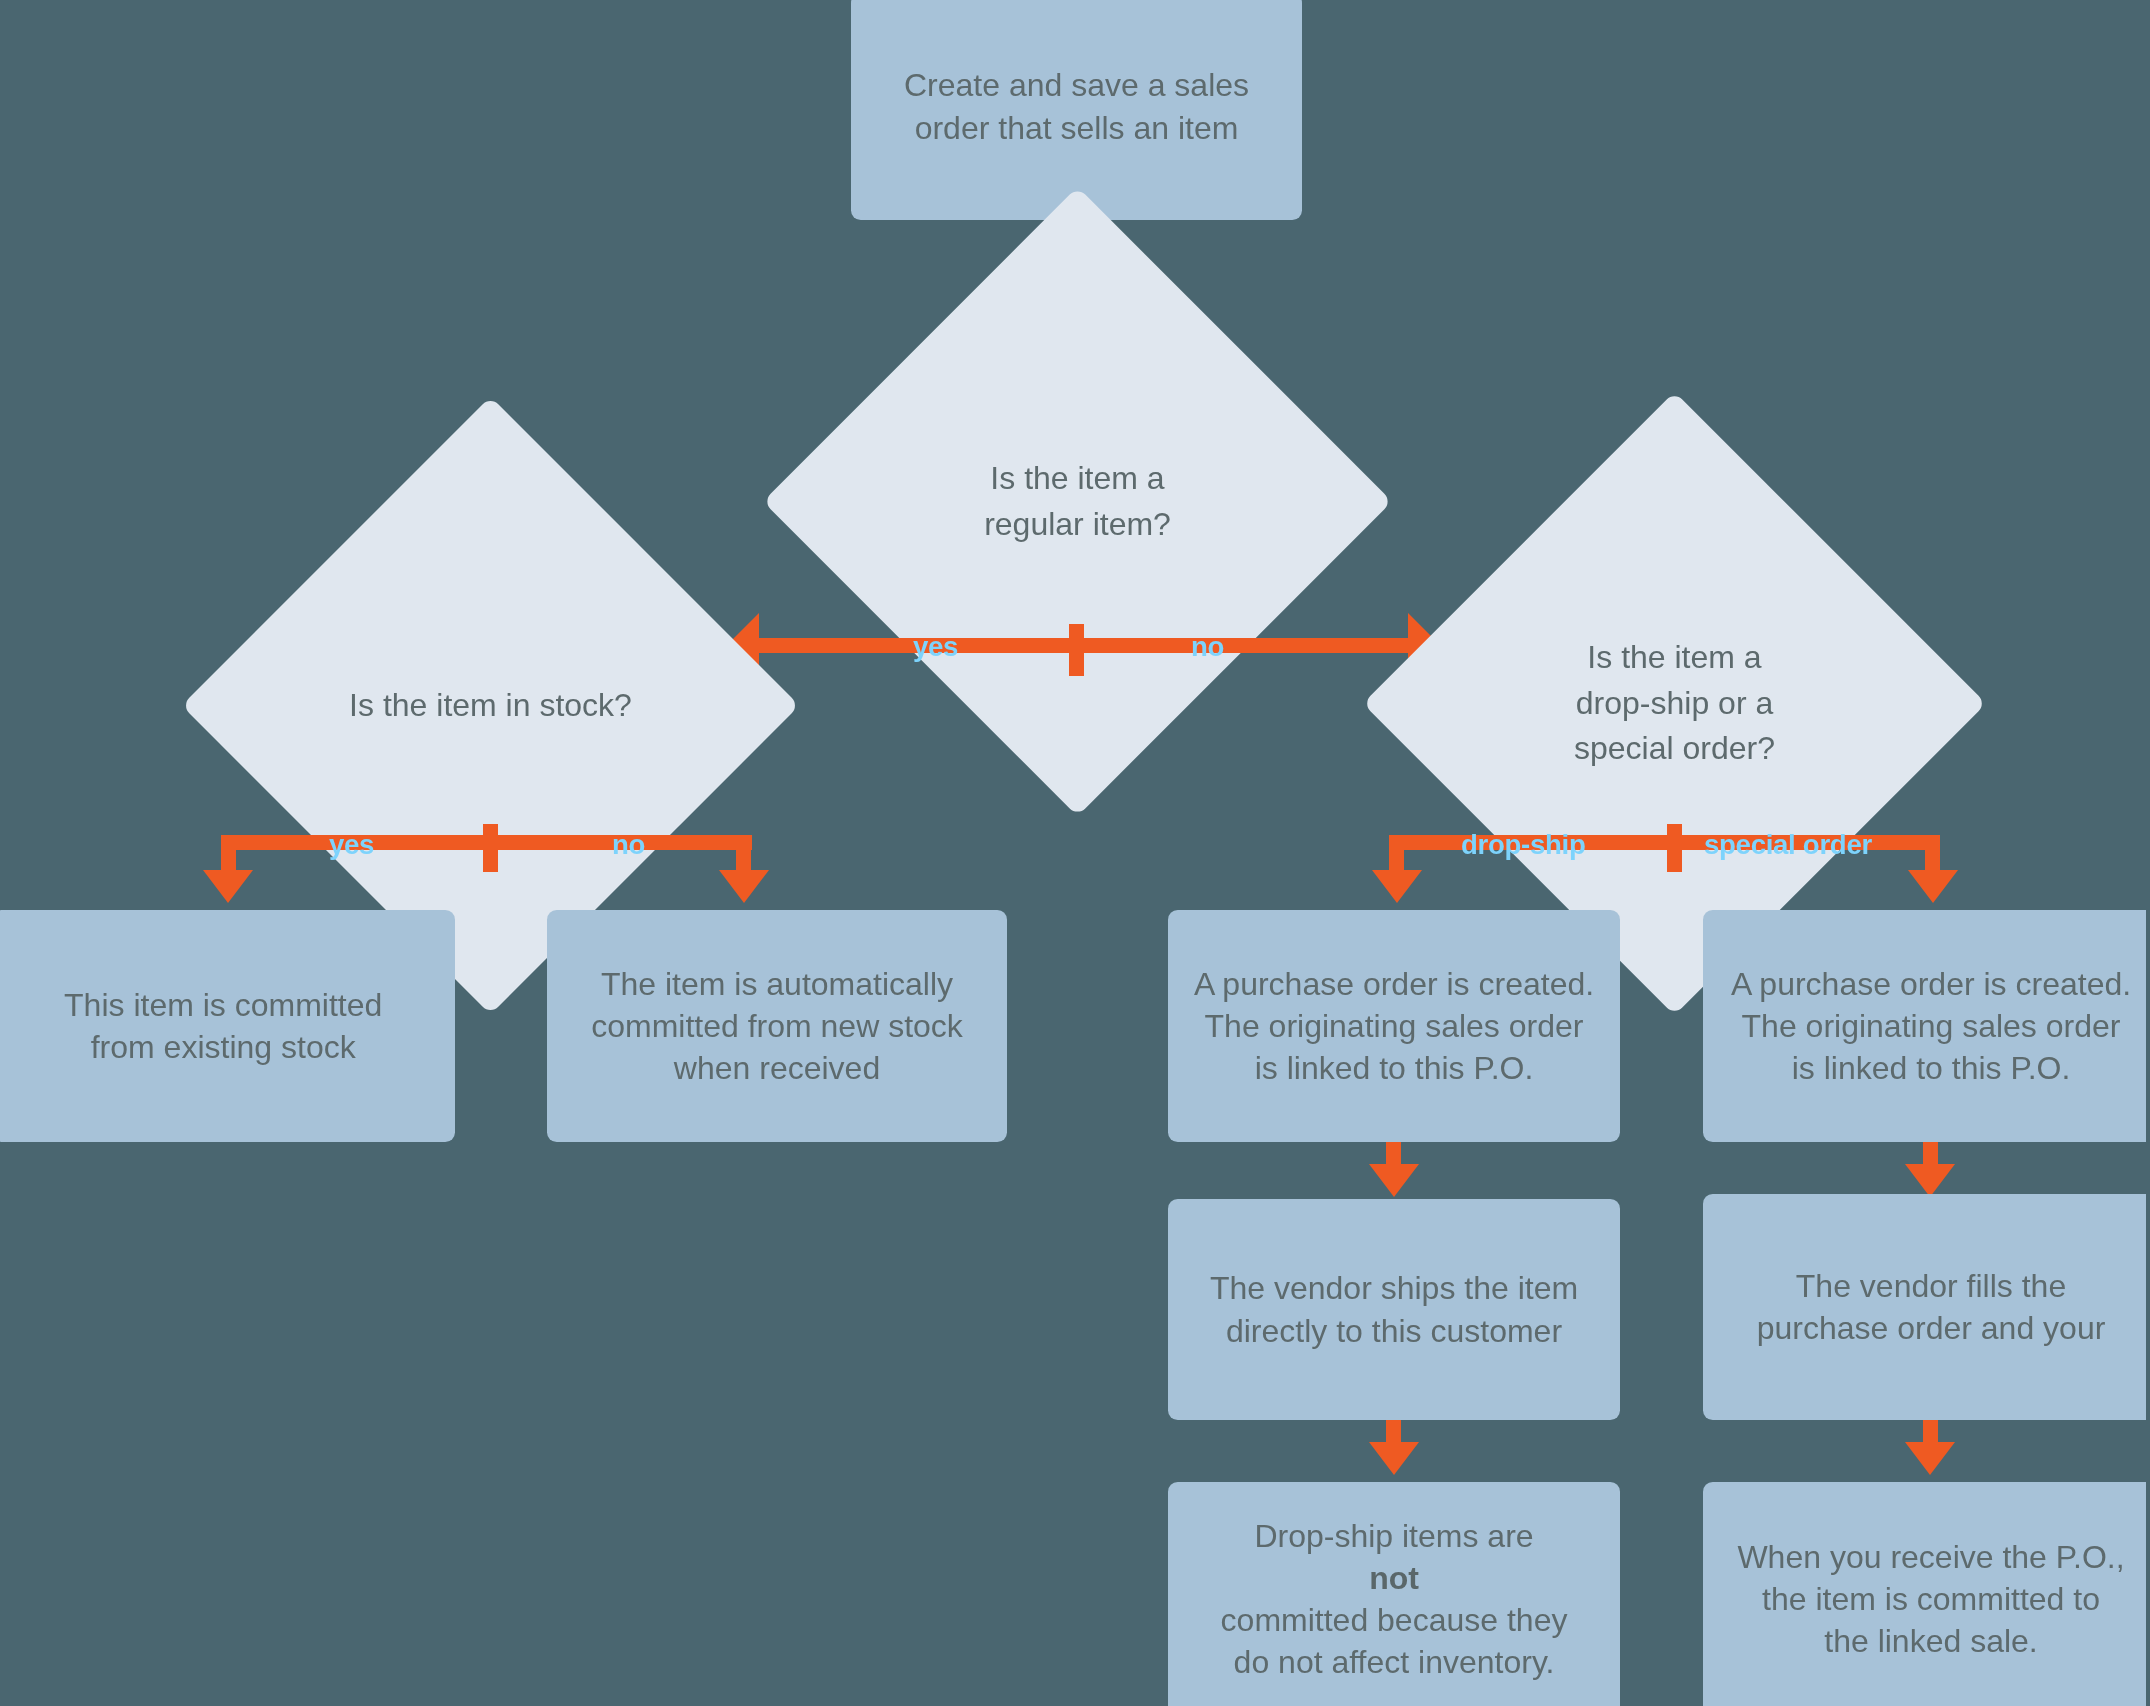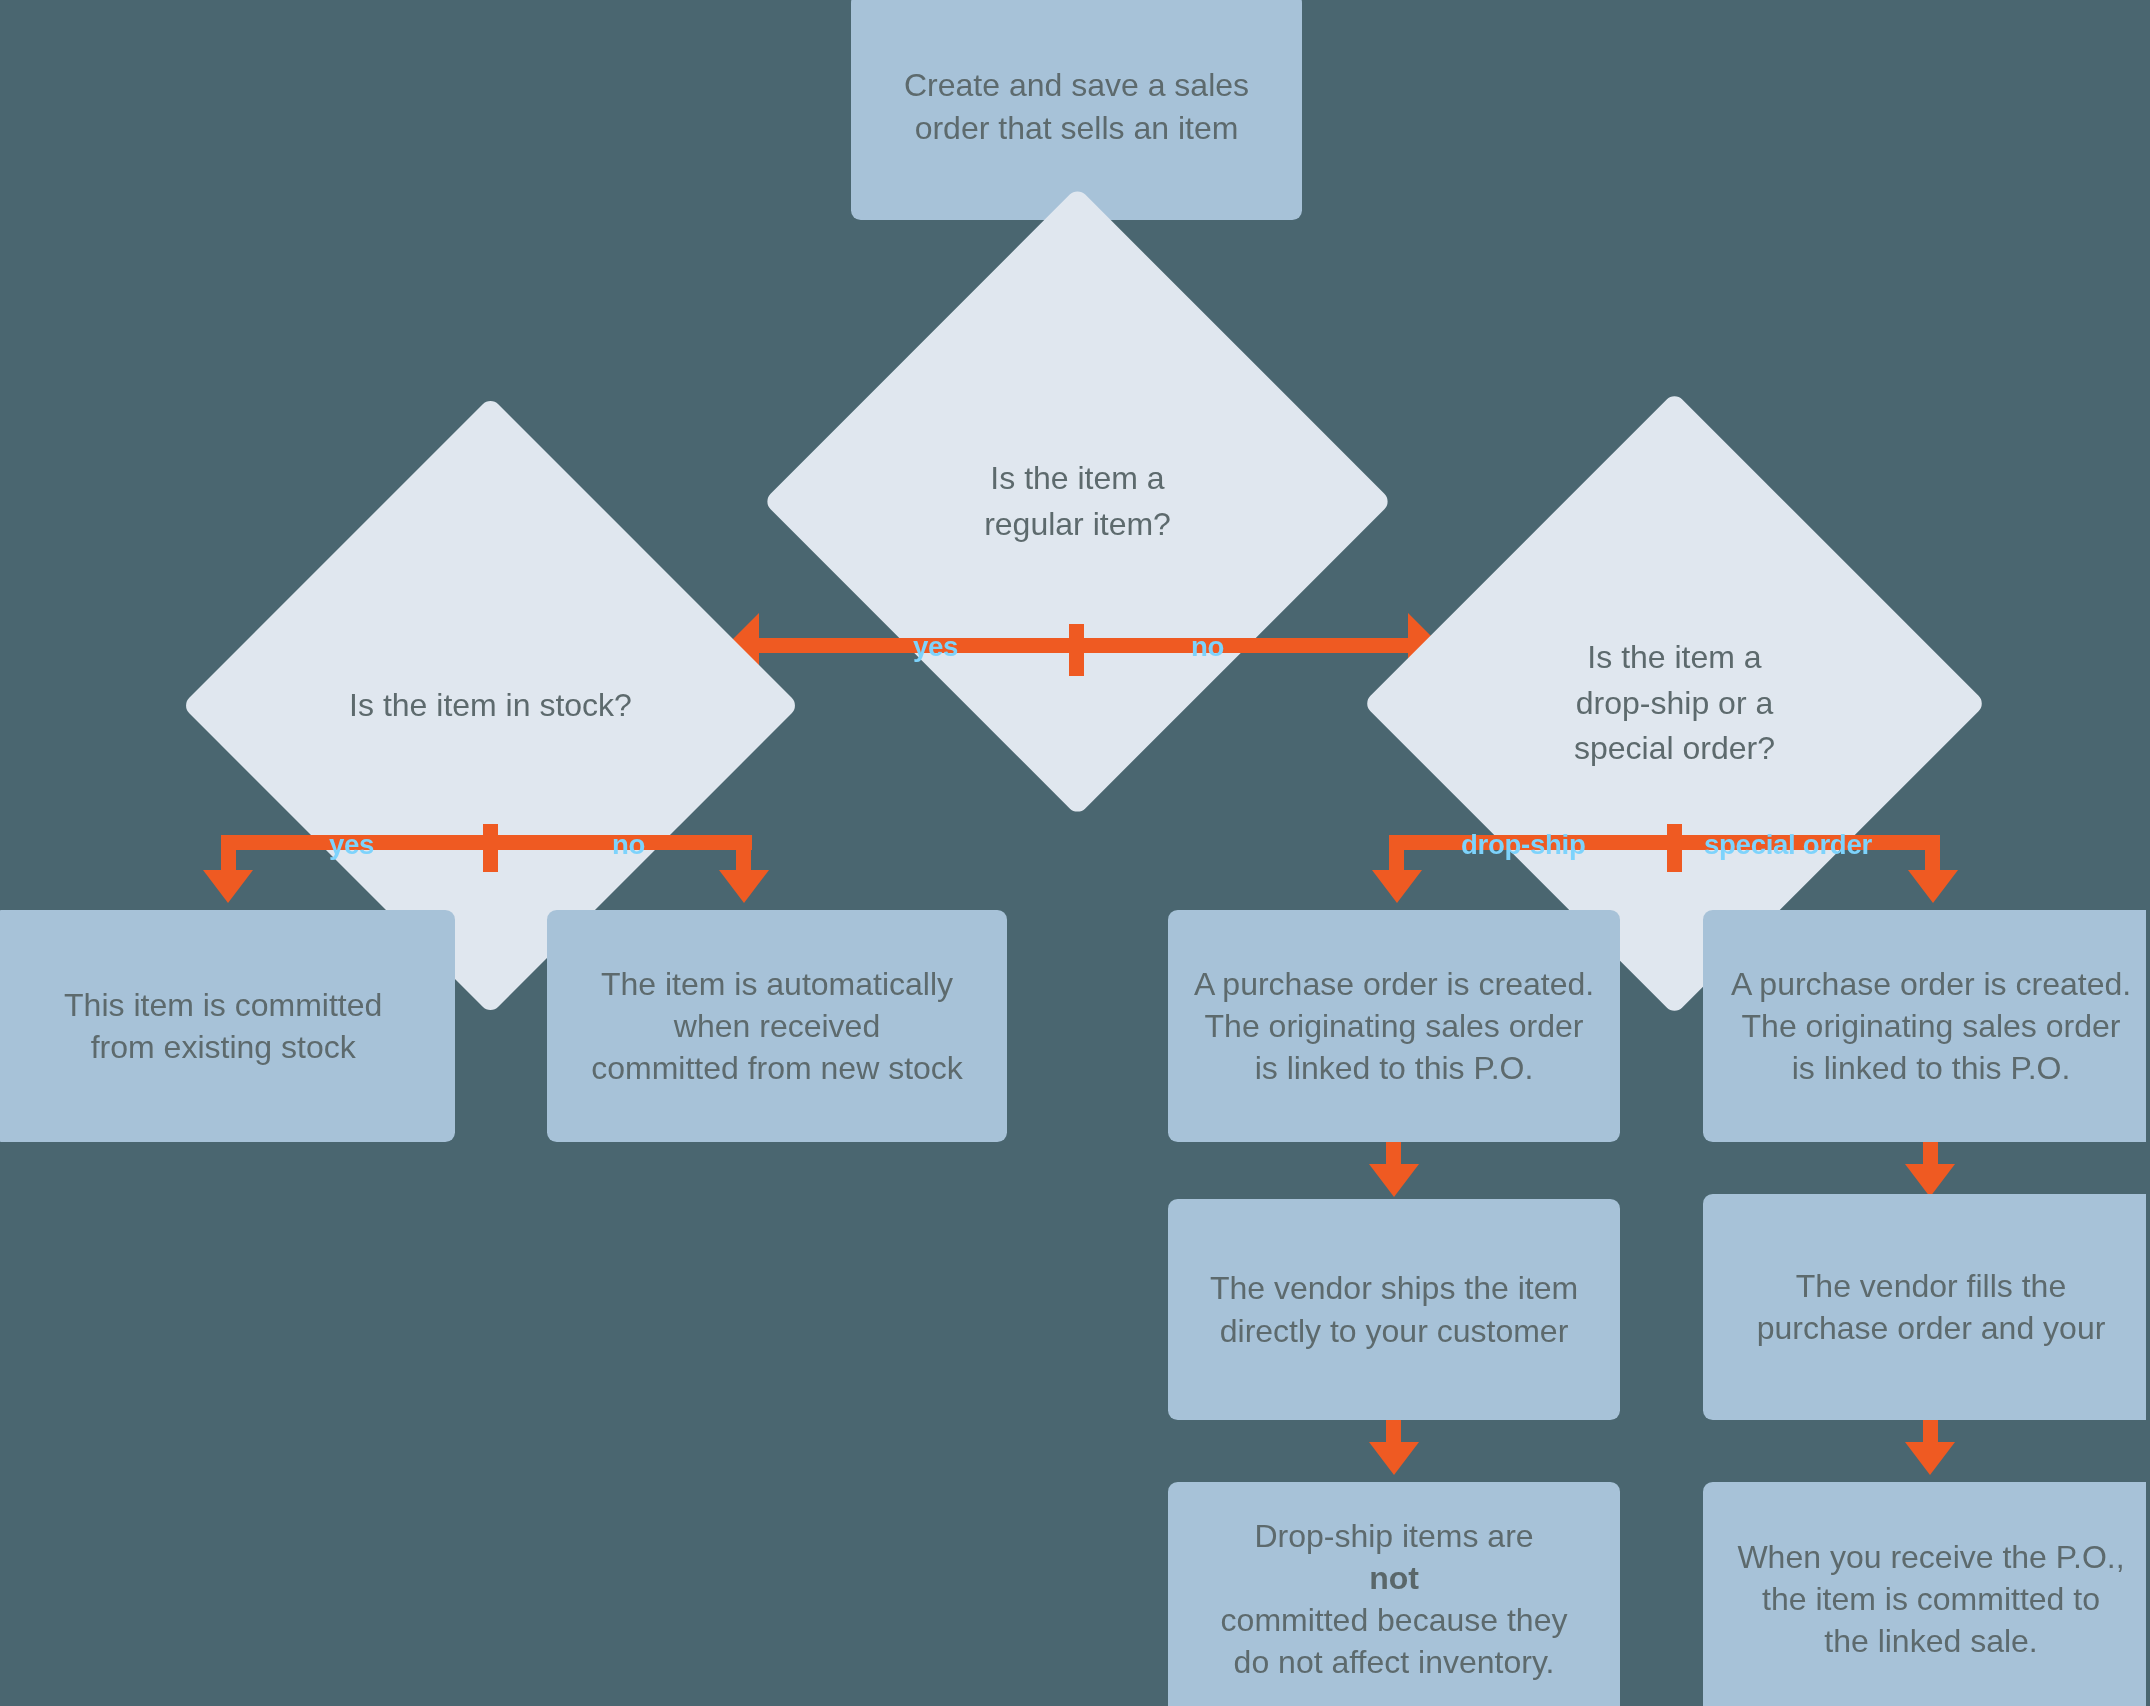--- a/index.html
+++ b/index.html
@@ -174,22 +174,22 @@
   <div class="proc" style="left:-8.3px; top:910px; width:463px; height:232px;">
     <span>
       <span>This item is committed</span>
       <span>from existing stock</span>
     </span>
   </div>
 
   <div class="proc" style="left:547px; top:910px; width:460px; height:232px;">
     <span>
       <span>The item is automatically</span>
+      <span>committed from new stock</span>
       <span>when received</span>
-      <span>committed from new stock</span>
     </span>
   </div>
 
   <div class="proc" style="left:1168px; top:910px; width:452px; height:232px;">
     <span>
       <span>A purchase order is created.</span>
       <span>The originating sales order</span>
       <span>is linked to this P.O.</span>
     </span>
   </div>
@@ -204,21 +204,21 @@
 
   <div class="conn vert" style="left:1386px; top:1142px; height:31px;"></div>
   <div class="arrow-down" style="left:1369px; top:1164px;"></div>
 
   <div class="conn vert" style="left:1923px; top:1142px; height:31px;"></div>
   <div class="arrow-down" style="left:1905px; top:1164px;"></div>
 
   <div class="proc" style="left:1168px; top:1199px; width:452px; height:221px;">
     <span>
       <span>The vendor ships the item</span>
-      <span>directly to your customer</span>
+      <span>directly to this customer</span>
     </span>
   </div>
 
   <div class="proc" style="left:1703px; top:1194px; width:456px; height:226px;">
     <span>
       <span>The vendor fills the</span>
       <span>purchase order and your</span>
     </span>
   </div>
 

